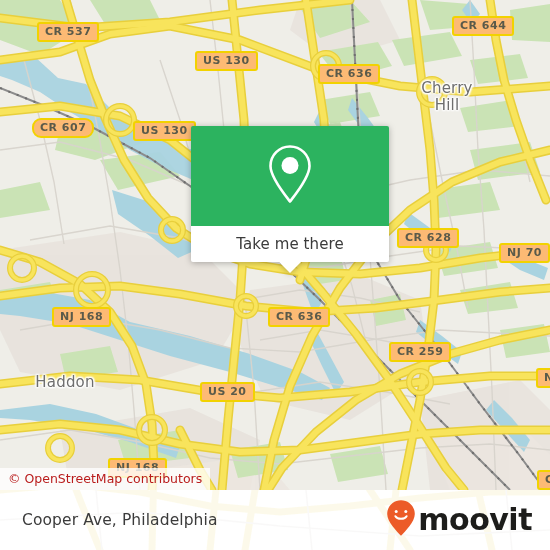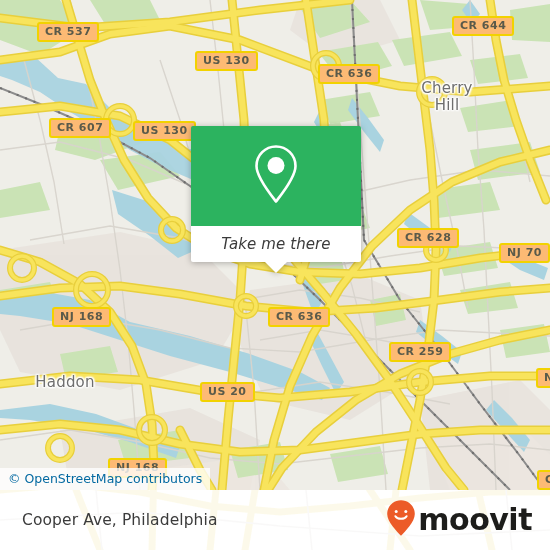--- a/index.html
+++ b/index.html
@@ -45,35 +45,34 @@
     line-height:13px;
     white-space:nowrap;
     box-sizing:border-box;
   }
 
   
   #attribution{
     position:absolute;
     left:0;bottom:0;
     background:rgba(255,255,255,.78);
-    color:#0369a1;
+    color:#b91c1c;
     font-size:12.5px;
     font-family:"DejaVu Sans", sans-serif;
     padding:3px 8px 4px 8px;
     line-height:15px;
     white-space:nowrap;
   }
 
   
   #popup{
     position:absolute;
     left:191px;top:126px;
-    width:170px;
+    width:198px;
     filter:drop-shadow(0 1px 3px rgba(0,0,0,.28));
-    font-style:italic;
   }
   #popup-head{
     background:#2cb35f;
     height:100px;
     border-radius:2px 2px 0 0;
     display:flex;align-items:center;justify-content:center;
   }
   #popup-body{
     background:#ffffff;
     height:36px;
@@ -291,21 +290,21 @@
     </svg>
 
     <div class="city-label" style="left:412px;top:80px;width:70px;">Cherry
 Hill</div>
     <div class="city-label" style="left:20px;top:374px;width:90px;">Haddon</div>
 
     <div class="shield" style="left:37px;top:22px;">CR 537</div>
     <div class="shield" style="left:195px;top:51px;">US 130</div>
     <div class="shield" style="left:318px;top:64px;">CR 636</div>
     <div class="shield" style="left:452px;top:16px;">CR 644</div>
-    <div class="shield" style="left:49px;top:118px;">CR 607</div>
+    <div class="shield" style="left:32px;top:118px;border-radius:9px;">CR 607</div>
     <div class="shield" style="left:133px;top:121px;">US 130</div>
     <div class="shield" style="left:397px;top:228px;">CR 628</div>
     <div class="shield" style="left:499px;top:243px;">NJ 70</div>
     <div class="shield" style="left:52px;top:307px;">NJ 168</div>
     <div class="shield" style="left:268px;top:307px;">CR 636</div>
     <div class="shield" style="left:389px;top:342px;">CR 259</div>
     <div class="shield" style="left:200px;top:382px;">US 20</div>
     <div class="shield" style="left:108px;top:458px;">NJ 168</div>
     <div class="shield" style="left:536px;top:368px;">NJ</div>
     <div class="shield" style="left:537px;top:470px;">CR</div>

